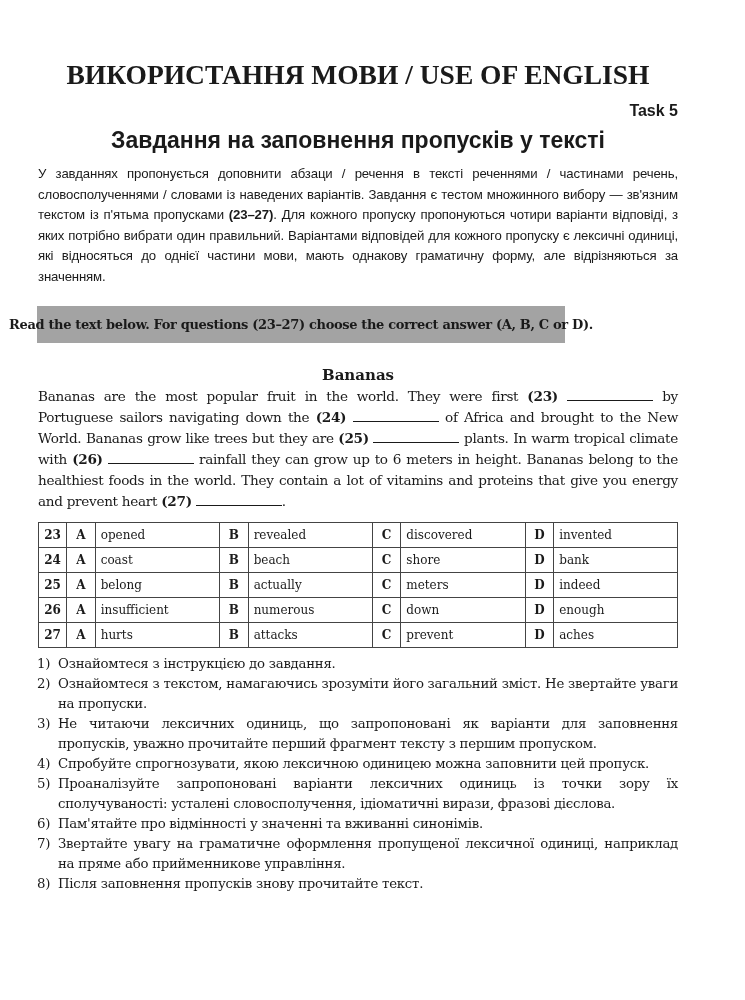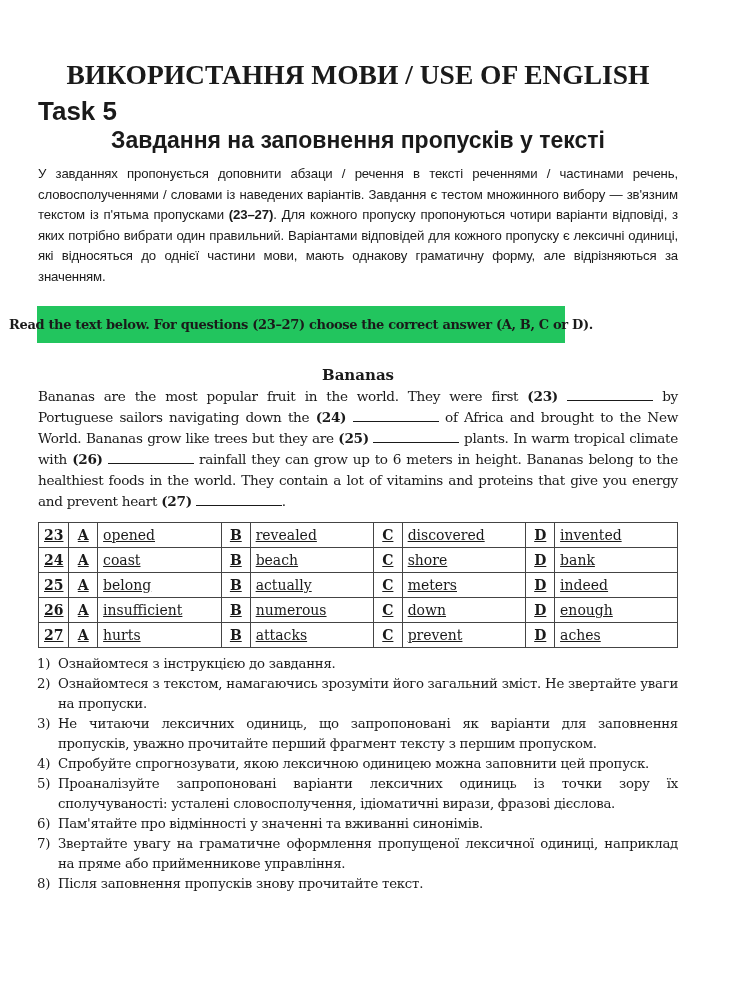--- a/index.html
+++ b/index.html
@@ -9,34 +9,34 @@
     font-family: "DejaVu Serif", serif;
   }
   .page { position: absolute; left: 38px; top: 40px; width: 640px; margin-top: 15px; }
   .main-title {
     font-family: "Liberation Serif", serif; font-weight: bold;
     font-size: 27.5px; text-align: center; margin: 0; letter-spacing: 0px;
     line-height: 40px; white-space: nowrap;
   }
   .task-title {
     font-family: "Liberation Sans", sans-serif; font-weight: bold;
-    font-size: 26px; text-align: left; line-height: 28px; margin: 2px 0 0 0;
+    font-size: 16px; text-align: right; line-height: 28px; margin: 2px 0 0 0;
   }
   .task-subtitle {
     font-family: "Liberation Sans", sans-serif; font-weight: bold;
     font-size: 23px; text-align: center; line-height: 30px; margin: 0;
     white-space: nowrap;
   }
   .intro {
     font-family: Liberation Sans, sans-serif; font-size: 13.2px; line-height: 20.5px;
     text-align: justify; margin: 9px 0 0 0; letter-spacing: -0.15px;
   }
   .intro b { font-weight: bold; }
   .instruction-box {
-    background: #22c55e; margin: 19px 0 0 -1px; height: 37px; width: 528px;
+    background: #a3a3a3; margin: 19px 0 0 -1px; height: 37px; width: 528px;
     display: flex; align-items: center; justify-content: center;
   }
   .instruction-text {
     font-family: "DejaVu Serif", serif; font-weight: bold; font-size: 13px;
     letter-spacing: -0.35px; white-space: nowrap; line-height: 1;
   }
   .text-title {
     font-family: "DejaVu Serif", serif; font-weight: bold; font-size: 15px;
     text-align: center; margin: 22px 0 0 0; line-height: 20px;
   }
@@ -44,21 +44,21 @@
     font-family: "DejaVu Serif", serif; font-size: 13.6px; line-height: 21px;
     text-align: justify; margin: 1px 0 0 0; letter-spacing: -0.3px;
   }
   .passage b { font-weight: bold; }
   .gap {
     display: inline-block; width: 86px; border-bottom: 1px solid #1a1a1a;
     height: 13px; vertical-align: baseline;
   }
   table.options {
     border-collapse: collapse; margin-top: 10px; width: 640px;
-    font-family: "DejaVu Serif", serif; font-size: 14px; text-decoration: underline;
+    font-family: "DejaVu Serif", serif; font-size: 12px;
   }
   table.options td {
     border: 1.3px solid #444; height: 24px; padding: 0 5px;
     white-space: nowrap; line-height: 1;
   }
   td.num { width: 17px; font-weight: bold; text-align: center; padding: 0 4px; }
   td.letter { width: 18px; font-weight: bold; text-align: center; }
   td.word { width: 115px; }
   .algo-title {
     font-family: "Liberation Sans", sans-serif; font-weight: bold; font-size: 17px;

